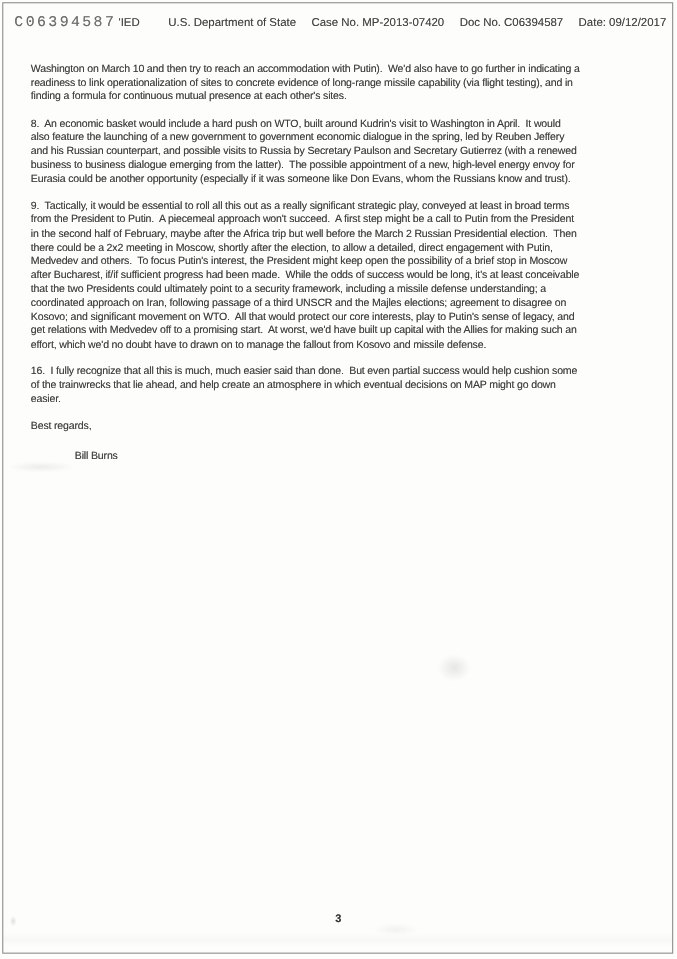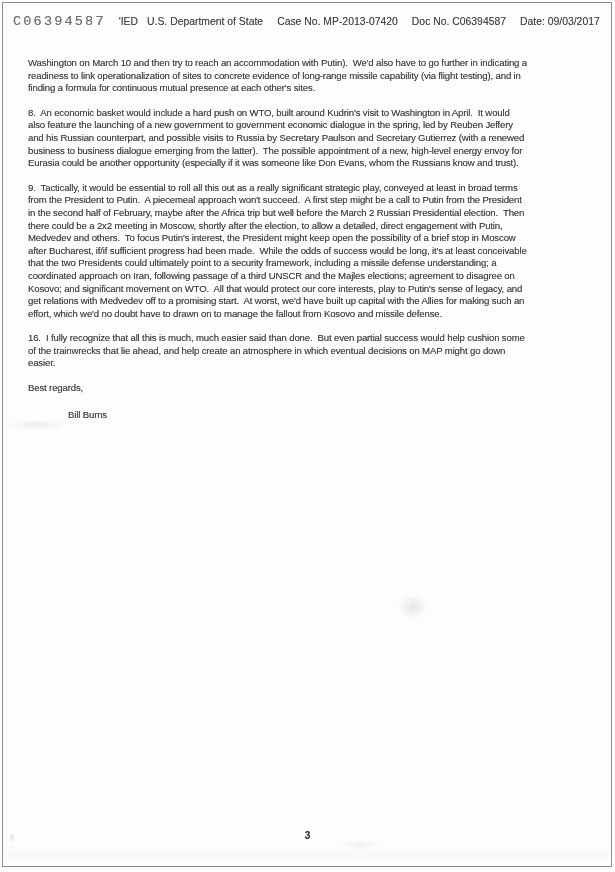--- a/index.html
+++ b/index.html
@@ -37,29 +37,29 @@
   .stamp {
     font-family: "Liberation Mono", "DejaVu Sans Mono", monospace;
     font-size: 13.5px;
     letter-spacing: 2.2px;
     color: #6e6e6e;
     text-shadow: 0 0 0.6px rgba(110,110,110,0.6);
   }
   .remnant {
     font-size: 10.4px;
     color: #454545;
-    margin-left: 13px;
+    margin-left: 2px;
     text-shadow: 0 0 0.5px rgba(70,70,70,0.5);
   }
   .hdr-item {
     font-size: 10.4px;
     color: #414141;
     text-shadow: 0 0 0.5px rgba(70,70,70,0.5);
   }
-  .g8  { margin-left: 9px;  }
+  .g8  { margin-left: 26px;  }
   .g14 { margin-left: 14px; }
   
   .content {
     position: absolute;
     left: 28px;
     top: 57px;
     width: 602px;
     color: #3e3e3e;
     font-size: 9.6px;
     line-height: 12.6px;
@@ -118,21 +118,21 @@
 <div class="sheet">
 
   <div class="scan-border"></div>
 
   <div class="header">
     <span class="stamp">C06394587</span>
     <span class="remnant">'IED</span>
     <span class="hdr-item g8">U.S. Department of State</span>
     <span class="hdr-item g14">Case No. MP-2013-07420</span>
     <span class="hdr-item g14">Doc No. C06394587</span>
-    <span class="hdr-item g14">Date: 09/03/2017</span>
+    <span class="hdr-item g14">Date: 09/12/2017</span>
   </div>
 
   <div class="content">
     <p class="para">Washington on March 10 and then try to reach an accommodation with Putin).  We'd also have to go further in indicating a
 readiness to link operationalization of sites to concrete evidence of long-range missile capability (via flight testing), and in
 finding a formula for continuous mutual presence at each other's sites.</p>
     <p class="para">8.  An economic basket would include a hard push on WTO, built around Kudrin's visit to Washington in April.  It would
 also feature the launching of a new government to government economic dialogue in the spring, led by Reuben Jeffery
 and his Russian counterpart, and possible visits to Russia by Secretary Paulson and Secretary Gutierrez (with a renewed
 business to business dialogue emerging from the latter).  The possible appointment of a new, high-level energy envoy for

